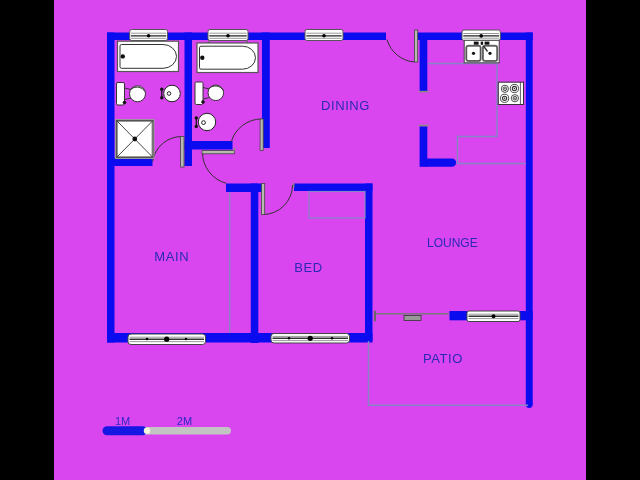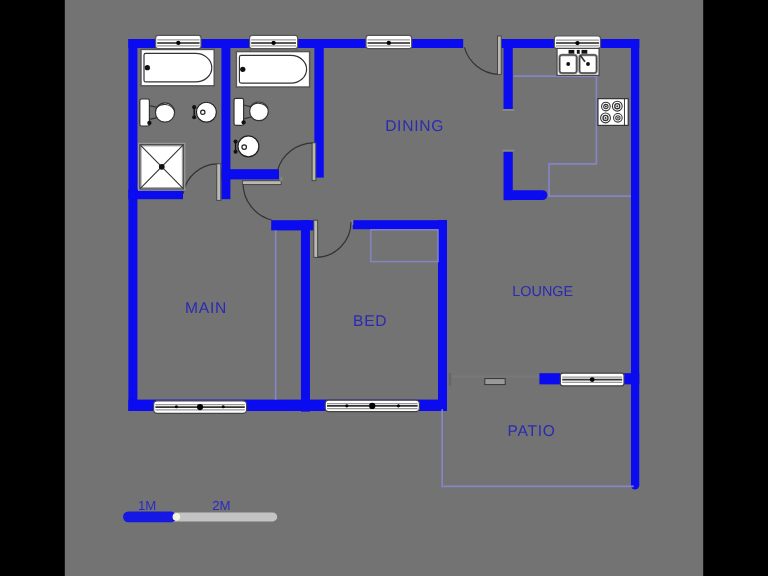--- a/index.html
+++ b/index.html
@@ -1,16 +1,16 @@
 <!DOCTYPE html>
 <html><head>
 <meta charset="utf-8">
 <style>
 html,body{margin:0;padding:0;background:#fff;}
-#c{position:relative;width:640px;height:480px;background:#737373;overflow:hidden;font-family:"Liberation Sans",sans-serif;}
+#c{position:relative;width:640px;height:480px;background:#d946ef;overflow:hidden;font-family:"Liberation Sans",sans-serif;}
 text{font-family:"Liberation Sans",sans-serif;}
 </style>
 </head>
 <body>
 <div id="c">
 <svg width="640" height="480" viewBox="0 0 640 480" shape-rendering="auto">
 
 <rect x="0" y="0" width="54" height="480" fill="#000"></rect>
 
 <rect x="586" y="0" width="54" height="480" fill="#000"></rect>

